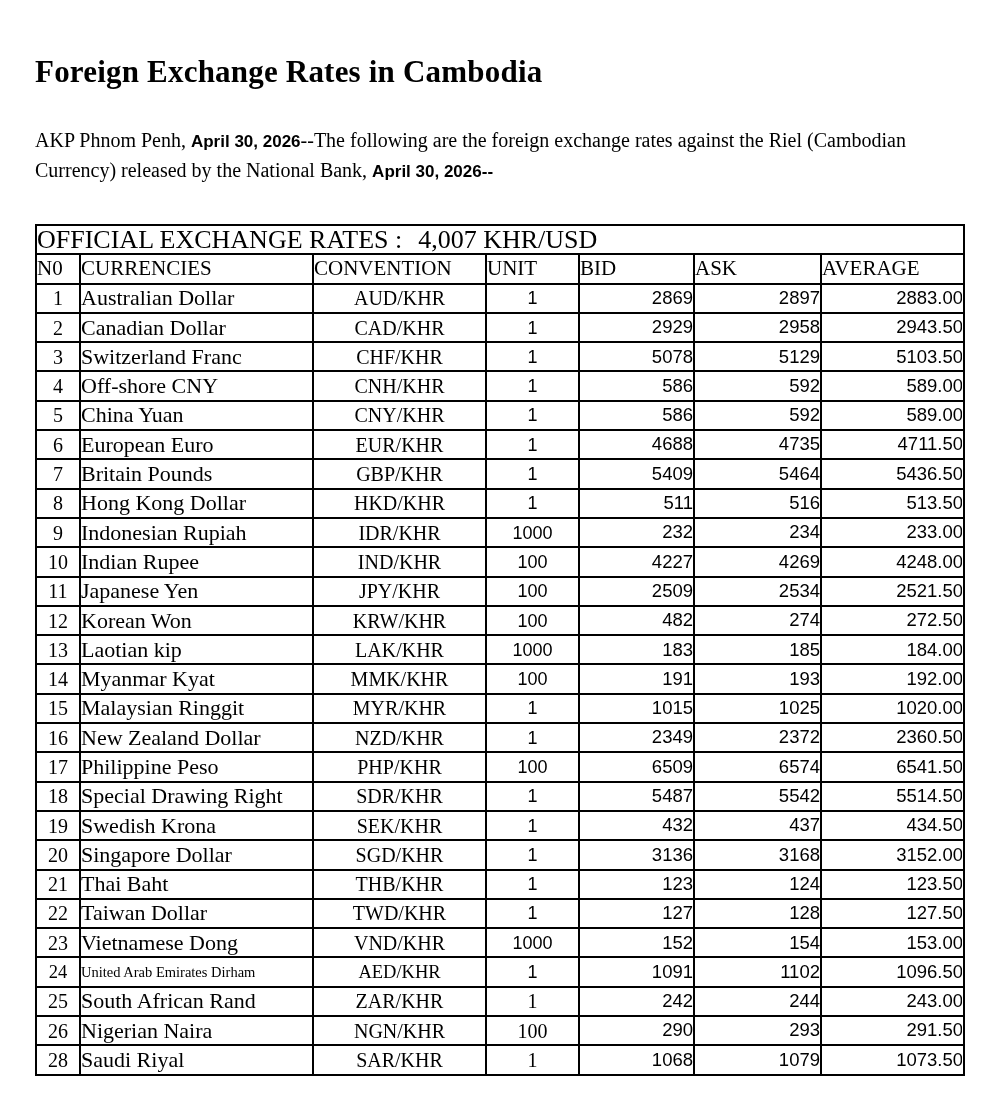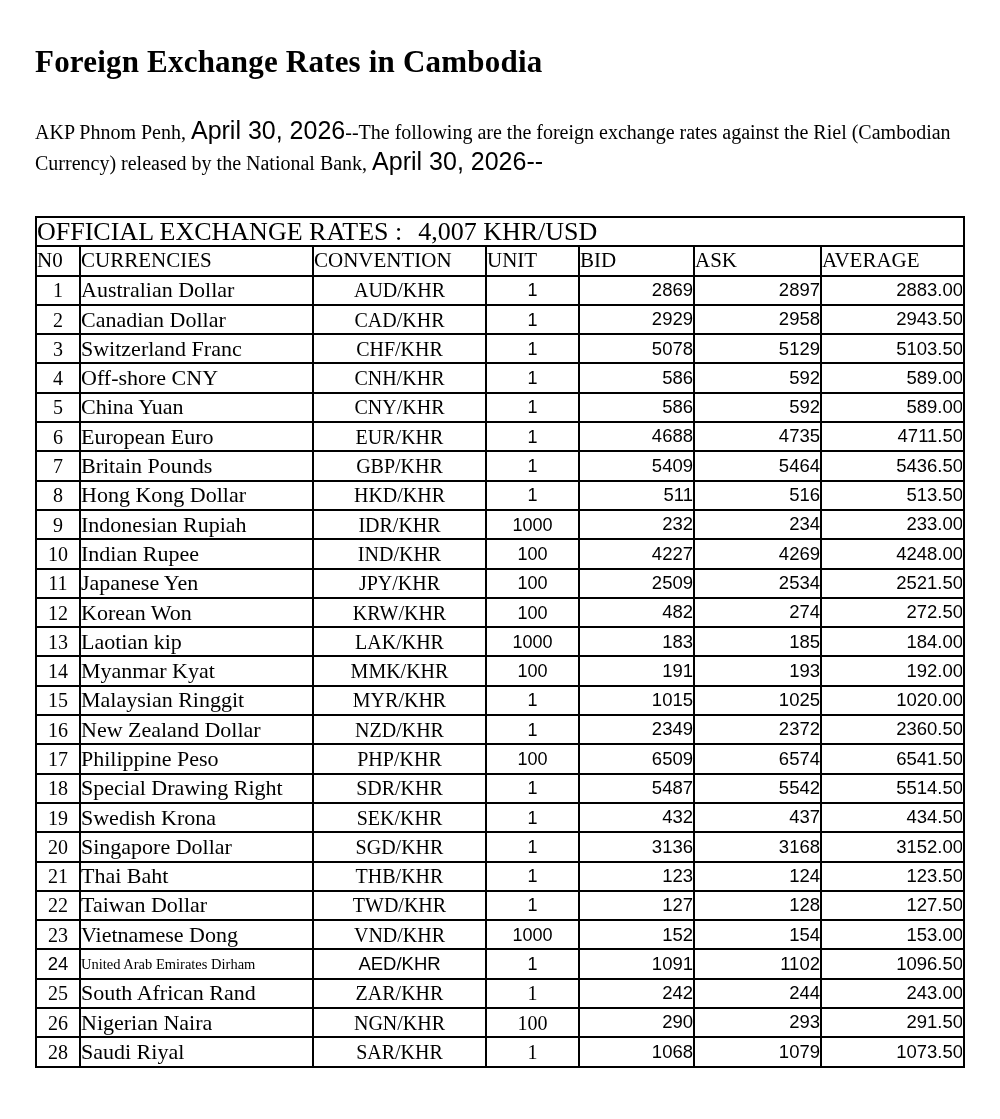--- a/index.html
+++ b/index.html
@@ -6,39 +6,40 @@
     margin: 0;
     padding: 0;
     background: #ffffff;
     color: #000000;
     font-family: "Liberation Serif", serif;
   }
   .page {
     width: 1000px;
     height: 1119px;
     box-sizing: border-box;
-    padding: 4px 35px;
+    padding: 14px 35px;
     overflow: hidden;
     background: #ffffff;
   }
   h1.title {
     margin: 40px 0 0 0;
     font-size: 31px;
     font-weight: bold;
     letter-spacing: 0.2px;
   }
   p.intro {
     margin: 36px 0 0 0;
     width: 916px;
     font-size: 20px;
     line-height: 29px;
   }
   p.intro .seg-sans {
     font-family: "Liberation Sans", sans-serif;
-    font-size: 25px;
+    font-size: 17px;
+    font-weight: bold;
   }
   table.rates {
     border-collapse: collapse;
     table-layout: fixed;
     width: 928px;
     margin-top: 38px;
   }
   table.rates td, table.rates th {
     border: 2px solid #000000;
     height: 27.3px;
@@ -68,21 +69,21 @@
     font-size: 18px;
   }
   td.c-bid, td.c-ask, td.c-avg {
     text-align: right;
     font-family: "Liberation Sans", sans-serif;
     font-size: 18.5px;
   }
   td.c-bid, td.c-ask { padding-right: 3px; }
   td.c-avg { padding-right: 6px; border-radius: 7px; }
   tr.r-sans td.c-n0, tr.r-sans td.c-conv {
-    font-family: Liberation Sans, sans-serif;
+    font-family: Liberation Serif, serif;
     font-size: 18.5px;
   }
   tr.r-small-name td.c-name { font-size: 14.5px; }
   tr.r-serif-unit td.c-unit {
     font-family: "Liberation Serif", serif;
     font-size: 20px;
   }
 </style>
 </head>
 <body>

